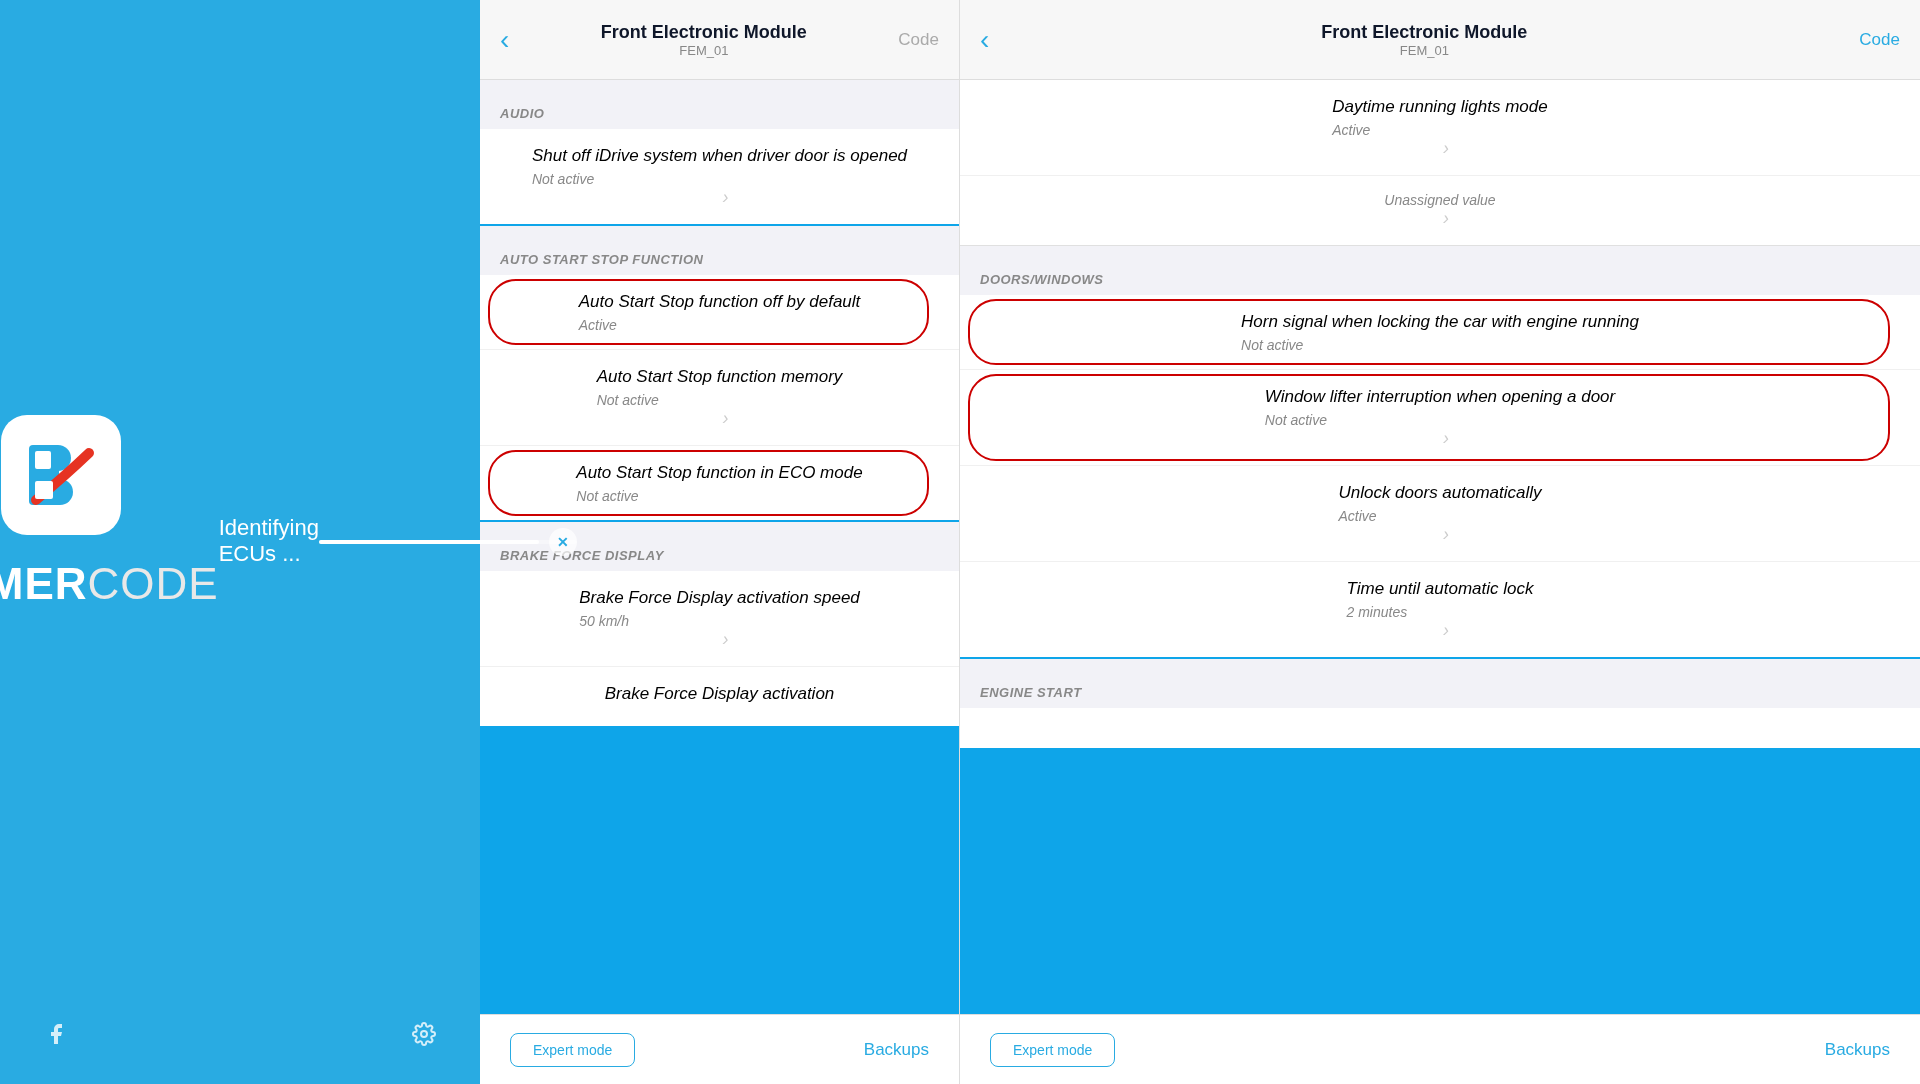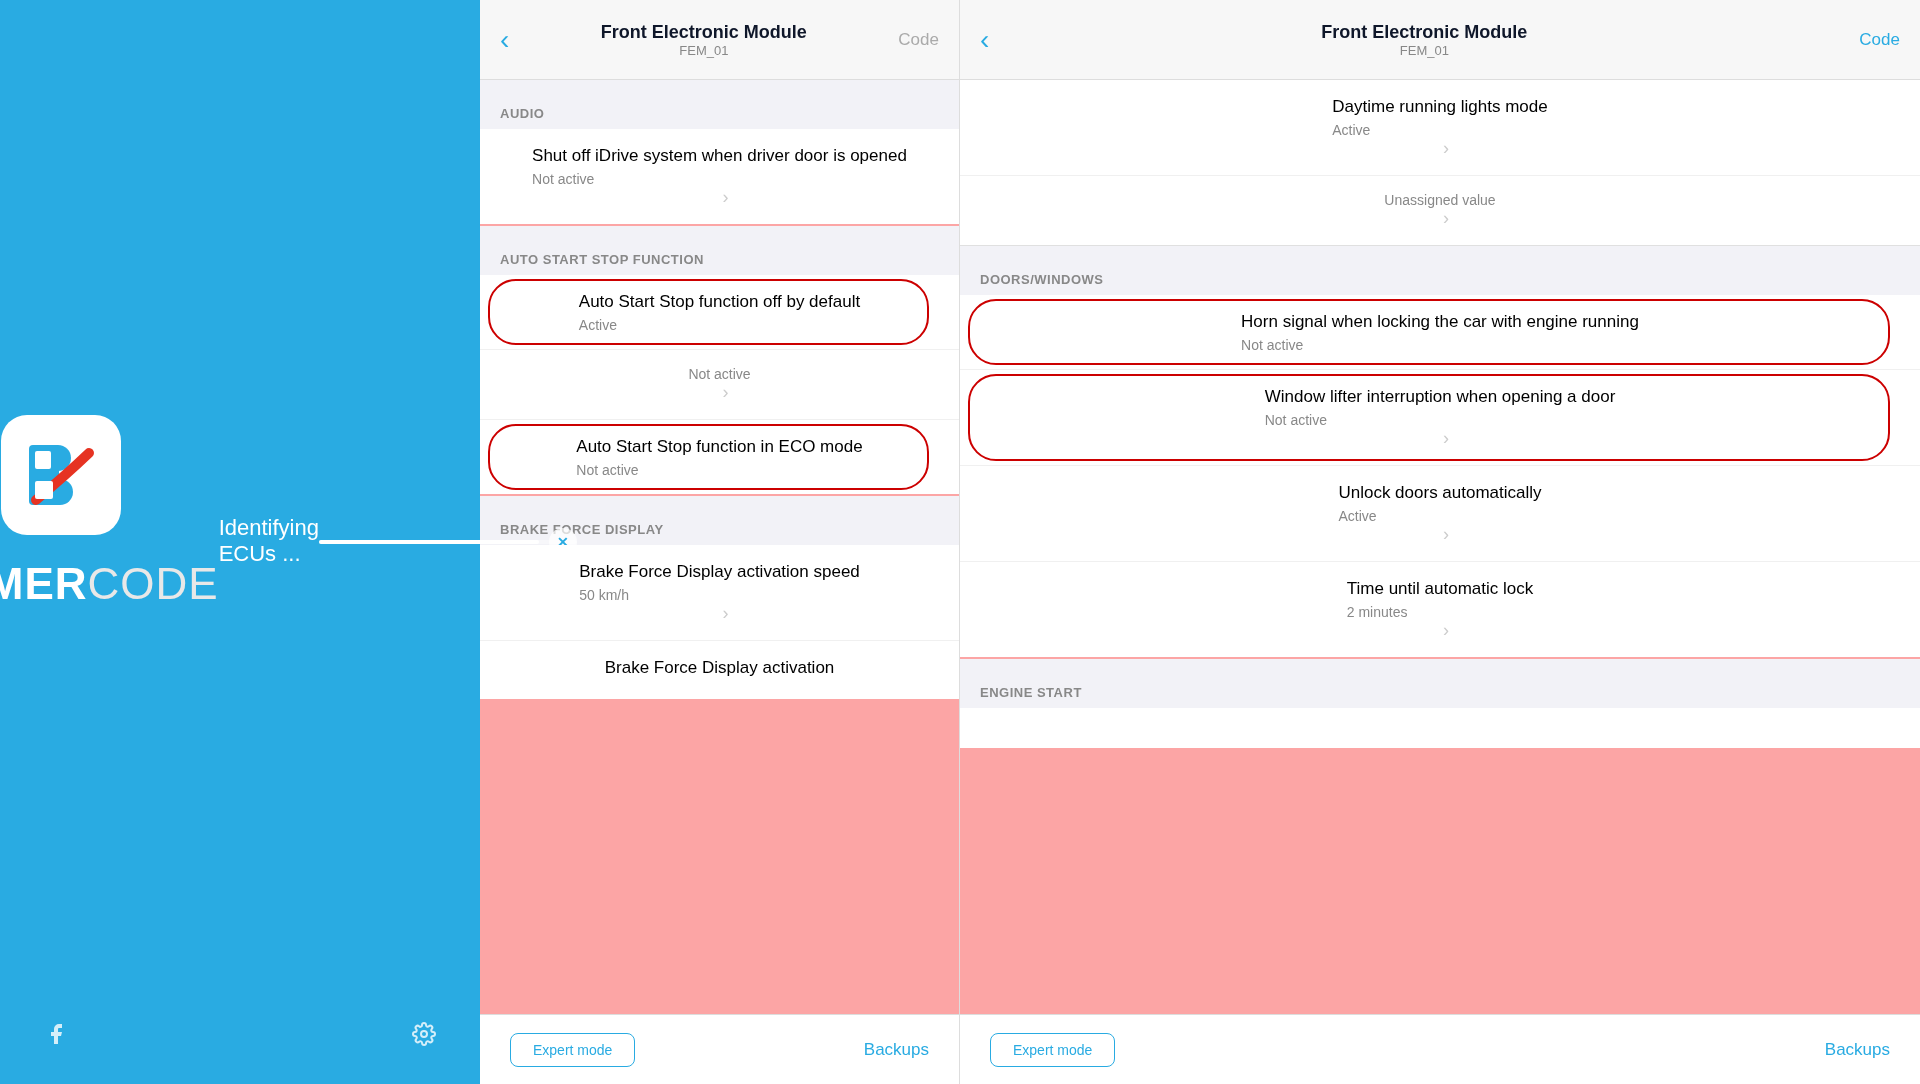--- a/index.html
+++ b/index.html
@@ -174,21 +174,22 @@
     }
 
     .header-code-gray {
       color: #aaa;
       font-size: 17px;
     }
 
     .panel-content {
       flex: 1;
       overflow-y: auto;
-      background: #fca5a5;
+      background: #0ea5e9;
+      font-style: italic;
     }
 
     .section-header {
       padding: 18px 20px 8px 20px;
       font-size: 13px;
       font-weight: 600;
       color: #888;
       letter-spacing: 0.5px;
       background: #f2f2f7;
     }
@@ -372,20 +373,21 @@
     <div class="section-header">AUTO START STOP FUNCTION</div>
     <div class="settings-group">
       <div class="setting-item highlighted">
         <div class="setting-item-content">
           <div class="setting-item-title">Auto Start Stop function off by default</div>
           <div class="setting-item-value">Active</div>
         </div>
       </div>
       <div class="setting-item">
         <div class="setting-item-content">
+          <div class="setting-item-title">Auto Start Stop function memory</div>
           <div class="setting-item-value">Not active</div>
         </div>
         <div class="chevron">›</div>
       </div>
       <div class="setting-item highlighted">
         <div class="setting-item-content">
           <div class="setting-item-title">Auto Start Stop function in ECO mode</div>
           <div class="setting-item-value">Not active</div>
         </div>
       </div>

